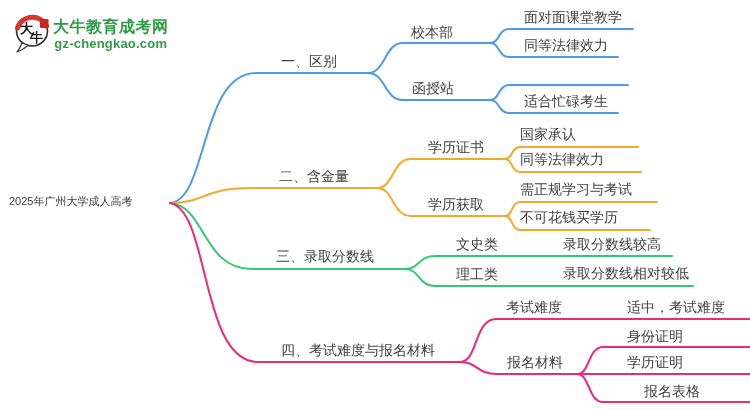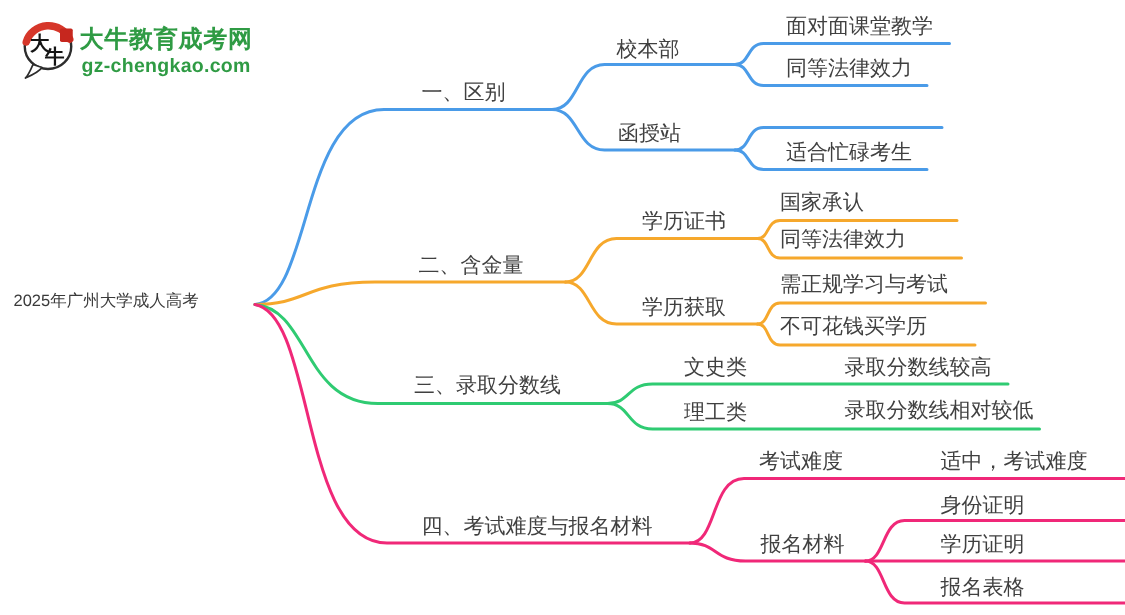--- a/index.html
+++ b/index.html
@@ -101,15 +101,15 @@
   <div class="lbl" style="left:563px;top:237px">录取分数线较高</div>
   <div class="lbl" style="left:456px;top:267px">理工类</div>
   <div class="lbl" style="left:563px;top:266px">录取分数线相对较低</div>
 
   <div class="lbl" style="left:281px;top:343px">四、考试难度与报名材料</div>
   <div class="lbl" style="left:506px;top:300px">考试难度</div>
   <div class="lbl" style="left:627px;top:300px">适中，考试难度</div>
   <div class="lbl" style="left:507px;top:355px">报名材料</div>
   <div class="lbl" style="left:627px;top:329px">身份证明</div>
   <div class="lbl" style="left:627px;top:355px">学历证明</div>
-  <div class="lbl" style="left:627px;top:384px">报名表格</div>
+  <div class="lbl" style="left:644px;top:384px">报名表格</div>
 
 </div>
 
 </body></html>

